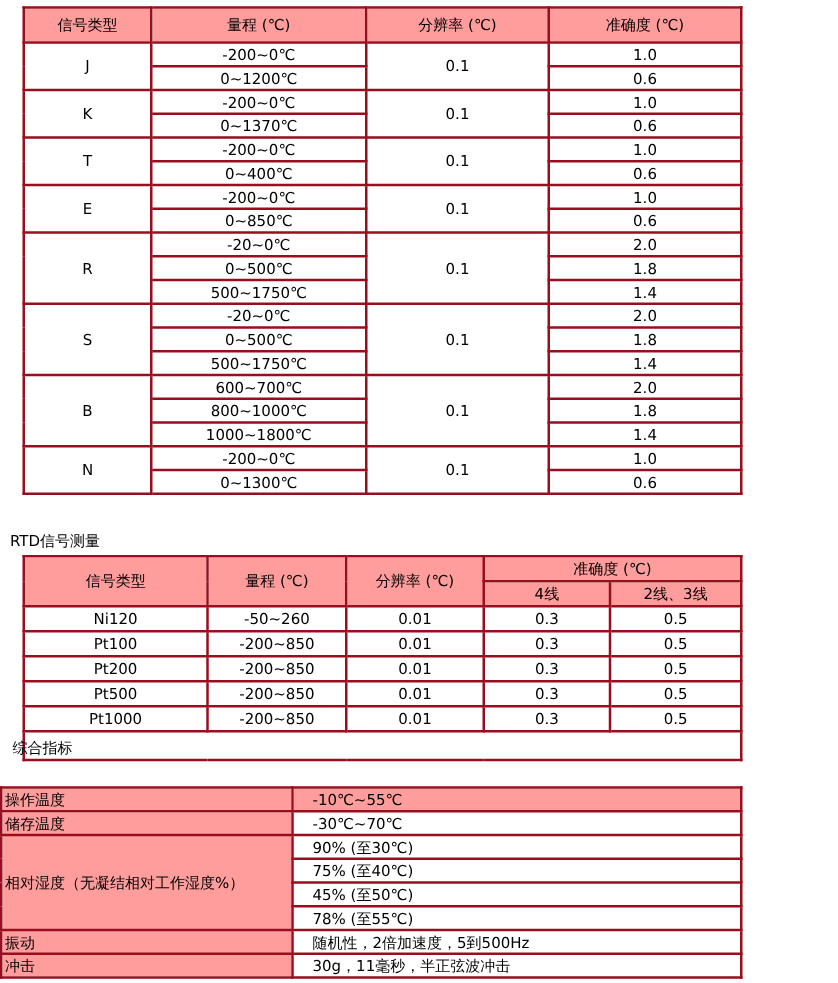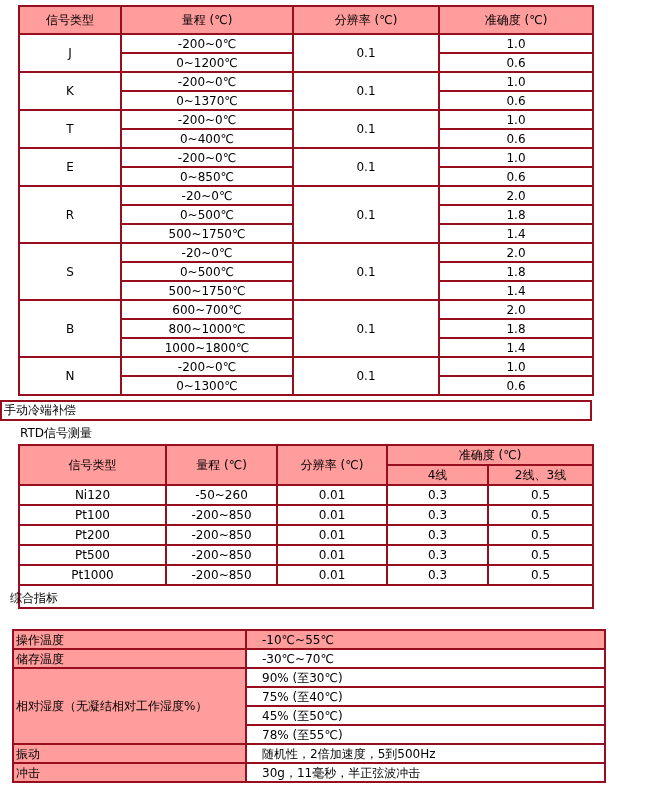--- a/index.html
+++ b/index.html
@@ -34,31 +34,31 @@
 
   
   .cjc {
     position: absolute; left: 0; top: 400px; width: 592px; height: 21px;
     border: 2px solid var(--table-border, #990e1e);
     background: #ffffff;
     line-height: 17px; padding-left: 2px; white-space: nowrap;
   }
 
   .sec-title { position: absolute; white-space: nowrap; line-height: 16px; }
-  .rtd-title { left: 20px; top: 425px; }
+  .rtd-title { left: 8px; top: 425px; }
   .gen-title { left: 10px; top: 590px; }
 
   
   .t2 { left: 18px; top: 444px; width: 574px; }
   .t2 thead tr { height: 20px; }
   .t2 tbody tr { height: 20px; }
   .t2 tr.empty-row { height: 23px; }
 
   
-  .t3 { left: 12px; top: 629px; width: 592px; border-radius: 28px; }
+  .t3 { left: 0; top: 629px; width: 592px; border-radius: 28px; }
   .t3 tr { height: 19px; }
   .t3 td.lbl {
     background: var(--table-header-bg, #ff9c9c);
     text-align: left; padding-left: 2px;
   }
   .t3 td.val { text-align: left; padding-left: 15px; }
   .t3 td.val.pink { background: var(--table-header-bg, #ff9c9c); }
 </style>
 </head>
 <body>
@@ -177,21 +177,20 @@
         <td rowspan="2">0.1</td>
         <td>1.0</td>
       </tr>
       <tr>
         <td>0~1300℃</td>
         <td>0.6</td>
       </tr>
     </tbody>
   </table>
 
-  <div class="cjc">手动冷端补偿</div>
 
   <div class="sec-title rtd-title">RTD信号测量</div>
 
   <table class="t2">
     <colgroup>
       <col style="width:147px">
         <col style="width:111px">
         <col style="width:110px">
         <col style="width:101px">
         <col style="width:105px">

